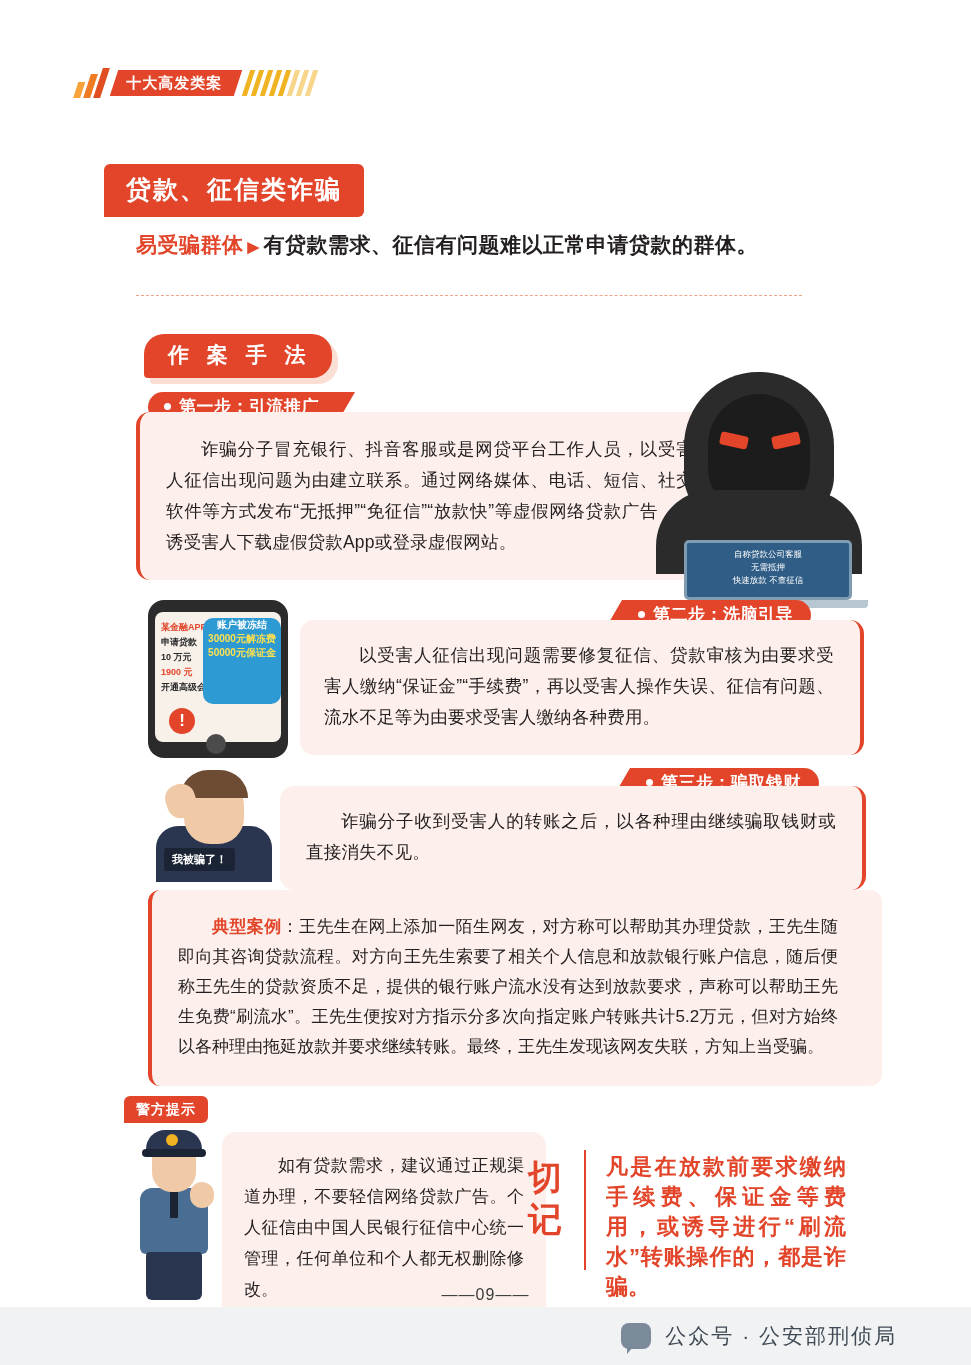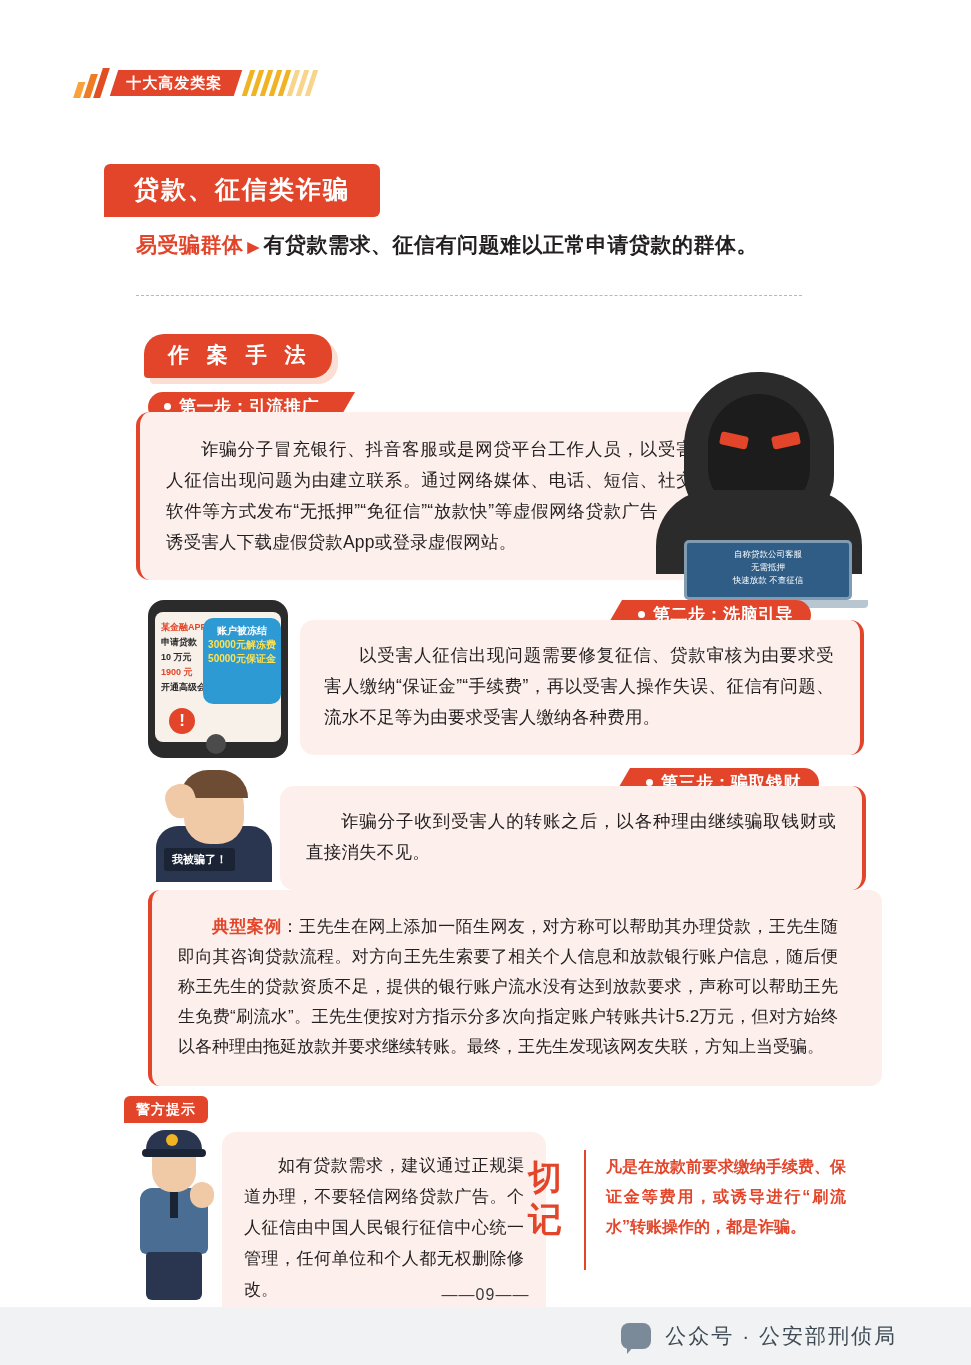--- a/index.html
+++ b/index.html
@@ -69,21 +69,21 @@
   
   .main-title {
     position: absolute;
     top: 164px;
     left: 104px;
     background: #e2452a;
     color: #ffffff;
     font-size: 25px;
     font-weight: bold;
     letter-spacing: 2px;
-    padding: 9px 30px 11px;
+    padding: 9px 22px 11px;
     border-radius: 6px 6px 6px 0;
   }
 
   .victim-line {
     position: absolute;
     top: 228px;
     left: 136px;
     width: 700px;
     font-size: 21px;
     font-weight: bold;
@@ -266,21 +266,20 @@
   .phone .app-txt .hl { color:#e2452a; }
   .phone .bubble {
     position:absolute; left: 48px; top: 6px;
     width: 78px; height: 86px;
     background: #2e9ad4;
     border-radius: 10px;
     color:#fff;
     font-size: 10px;
     font-weight: bold;
     text-align:center;
-    padding-top: 6px;
     box-sizing: border-box;
     line-height: 14px;
   }
   .phone .bubble .red { color:#ffe14d; }
   .phone .warn {
     position:absolute; left: 14px; top: 96px;
     width: 26px; height: 26px;
     border-radius: 50%;
     background: #e2452a;
     color:#fff;
@@ -449,21 +448,21 @@
     position:absolute;
     top: 1150px; left: 584px;
     height: 120px;
     border-left: 2px solid #e2452a;
   }
   .remember-text {
     position:absolute;
     top: 1152px; left: 606px;
     width: 240px;
     color: #e2452a;
-    font-size: 16px;
+    font-size: 22px;
     font-weight: bold;
     line-height: 30px;
     text-align: justify;
   }
   .remember-text p { margin:0; }
 
   
   .page-num {
     position:absolute;
     top: 1286px; left: 0; width: 100%;

